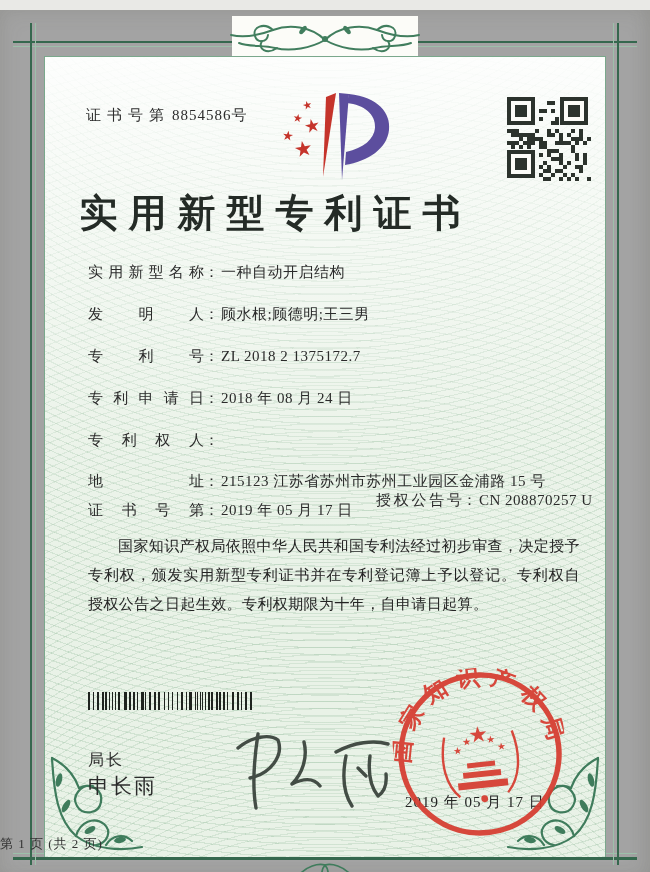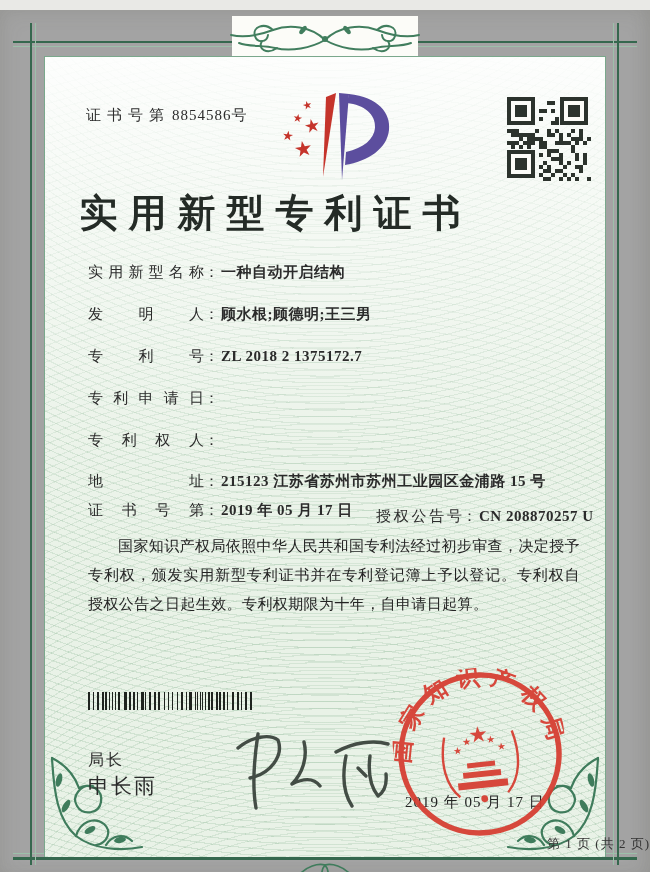--- a/index.html
+++ b/index.html
@@ -41,33 +41,33 @@
   .certno .num{letter-spacing:1px;padding-left:2px;}
   .title{
     left:0;top:178px;width:540px;text-align:center;
     font-size:38px;font-weight:bold;color:#242b26;
     letter-spacing:11px;text-indent:11px;
   }
   .rows{left:88px;top:253px;width:512px;font-size:15px;color:#2b2b2b;}
   .frow{position:absolute;left:0;display:flex;align-items:baseline;white-space:nowrap;}
   .flabel{display:inline-block;width:116px;text-align:justify;text-align-last:justify;}
   .fcolon{margin:0 2px 0 0;}
-  .fval{letter-spacing:.5px;font-weight:bold;}
+  .fval{letter-spacing:.5px;}
   .frow.r2{left:288px;}
   .frow.r2 .flabel{width:86px;}
   .bodytext{
     left:88px;top:522px;width:492px;
     font-size:15px;line-height:1.92;color:#232323;
     letter-spacing:.4px;text-align:justify;
   }
   .bodytext p{margin:0;text-indent:2em;}
   .director{left:88px;top:740px;font-size:16px;color:#2b2b2b;letter-spacing:2px;}
   .dname{left:88px;top:762px;font-size:21px;color:#2b2b2b;letter-spacing:2px;}
   .sealdate{left:405px;top:783px;font-size:15px;color:#222;letter-spacing:1px;z-index:3;}
-  .footer{left:0;top:825px;width:650px;text-align:right;font-size:13px;color:#333;letter-spacing:1px;}
+  .footer{left:0;top:825px;width:650px;text-align:left;font-size:13px;color:#333;letter-spacing:1px;}
   .sig{left:212px;top:702px;z-index:2;}
   .seal{left:394px;top:658px;transform:rotate(-6deg);opacity:.93;z-index:4;}
   .barcode{left:88px;top:682px;}
   .qr{left:506px;top:86px;}
   .logo{left:272px;top:74px;}
   .toporn{left:225px;top:6px;}
   .cornl{left:46px;top:744px;}
   .cornr{left:504px;top:744px;transform:scaleX(-1);}
   .botorn{left:297px;top:851px;}
 </style>
@@ -282,36 +282,37 @@
       <span class="fval">顾水根;顾德明;王三男</span>
     </div>
     <div class="frow" style="top:84px">
       <span class="flabel">专利号</span>
         <span class="fcolon">：</span>
       <span class="fval">ZL 2018 2 1375172.7</span>
     </div>
     <div class="frow" style="top:126px">
       <span class="flabel">专利申请日</span>
         <span class="fcolon">：</span>
+      <span class="fval">2018 年 08 月 24 日</span>
     </div>
     <div class="frow" style="top:168px">
       <span class="flabel">专利权人</span>
         <span class="fcolon">：</span>
     </div>
     <div class="frow" style="top:209px">
       <span class="flabel">地址</span>
         <span class="fcolon">：</span>
       <span class="fval">215123 江苏省苏州市苏州工业园区金浦路 15 号</span>
     </div>
     <div class="frow" style="top:238px">
       <span class="flabel">证书号第</span>
         <span class="fcolon">：</span>
       <span class="fval">2019 年 05 月 17 日</span>
     </div>
-    <div class="frow r2" style="top:244px">
+    <div class="frow r2" style="top:228px">
       <span class="flabel">授权公告号</span>
         <span class="fcolon">：</span>
       <span class="fval">CN 208870257 U</span>
     </div>
   </div>
 
   <div class="abs bodytext">
     <p>国家知识产权局依照中华人民共和国专利法经过初步审查，决定授予专利权，颁发实用新型专利证书并在专利登记簿上予以登记。专利权自授权公告之日起生效。专利权期限为十年，自申请日起算。</p>
   </div>
 

